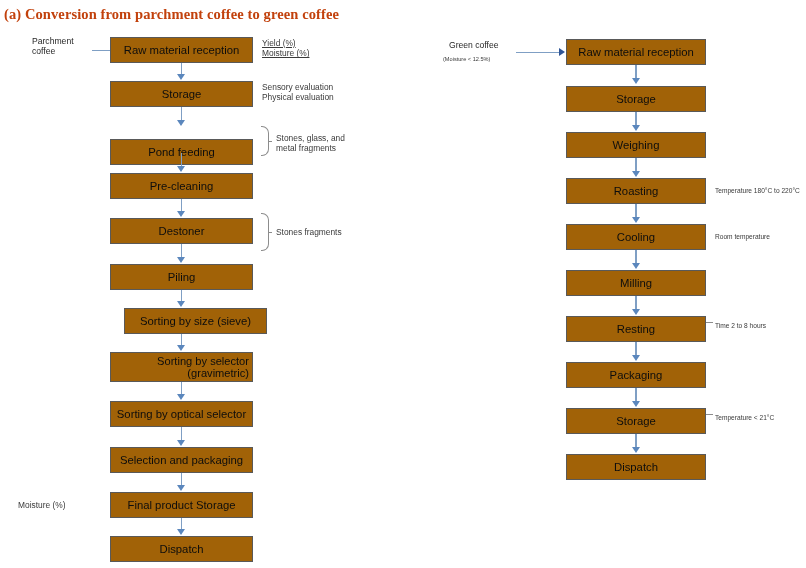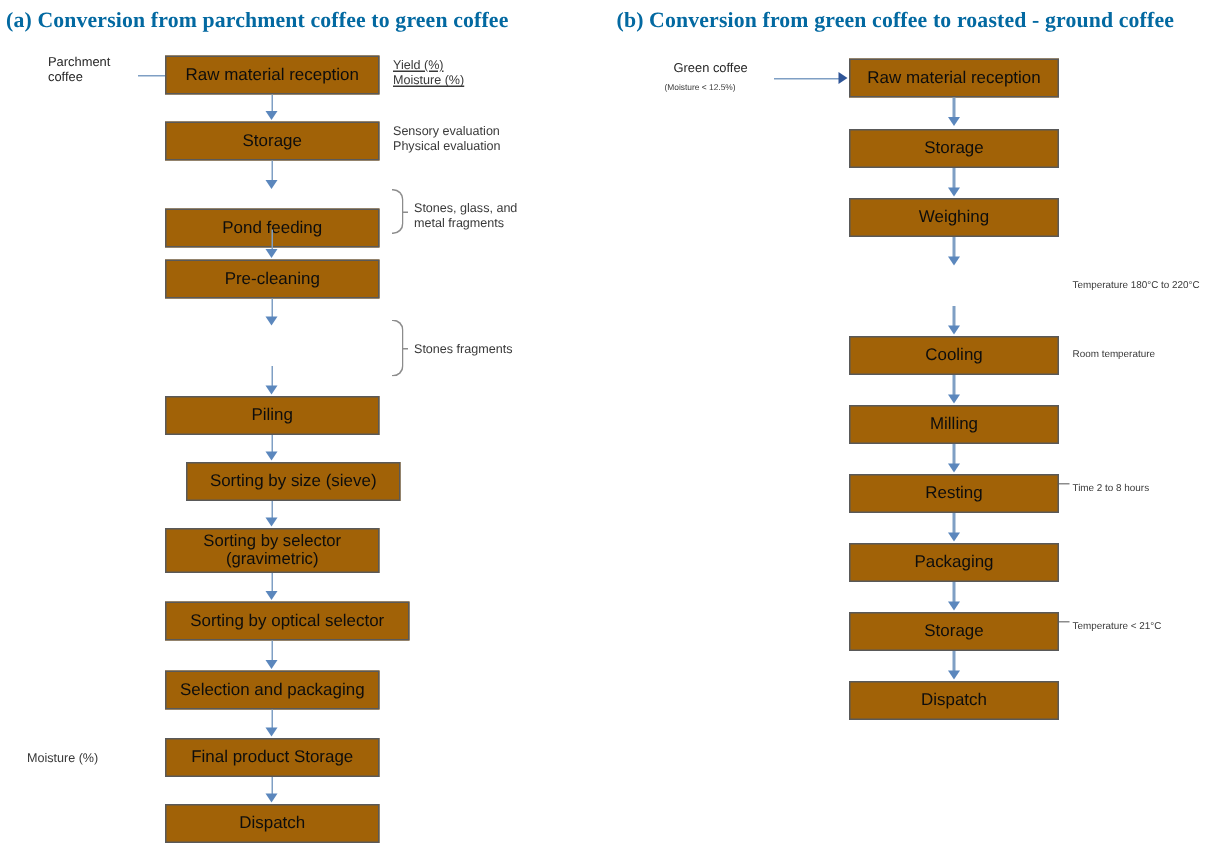--- a/index.html
+++ b/index.html
@@ -25,41 +25,41 @@
   #panel-b { left: 403px; width: 403px; }
 
   .panel-title {
     position: absolute;
     top: 6px;
     font-family: "Liberation Serif", serif;
     font-weight: bold;
     font-size: 14.5px;
     letter-spacing: 0.1px;
     white-space: nowrap;
-    color: #0369a1;
+    color: #c2410c;
   }
   #panel-a .panel-title { left: 4px; }
   #panel-b .panel-title { left: 8px; }
 
   
   .box {
     position: absolute;
     box-sizing: border-box;
     border: 1.2px solid #595959;
     background: #a16207;
     display: flex;
     align-items: center;
     justify-content: center;
     text-align: center;
     font-size: 11.3px;
     line-height: 12.5px;
     color: #0d0d0d;
     padding: 0 3px;
   }
-  .box.two-line { font-size: 11.1px; line-height: 12.2px; }
+  .box.two-line { font-size: 11.1px; line-height: 12.2px; text-align: right; }
 
   
   .arrow-v {
     position: absolute;
     width: 1.4px;
     background: #7f9fc4;
   }
   .arrow-head-down {
     position: absolute;
     width: 0; height: 0;
@@ -133,25 +133,26 @@
 
   <div class="annot inlet" style="left:32px; top:36px;">Parchment
 coffee</div>
   <div class="arrow-h" style="left:92px; top:49.5px; width:22px;"></div>
   <div class="arrow-head-right" style="left:113px; top:46px;"></div>
 
   <div class="box" style="left:110px; top:37px; width:143px; height:26px;">Raw material reception</div>
   <div class="box" style="left:110px; top:81px; width:143px; height:26px;">Storage</div>
   <div class="box" style="left:110px; top:139px; width:143px; height:26px;">Pond feeding</div>
   <div class="box" style="left:110px; top:173px; width:143px; height:26px;">Pre-cleaning</div>
+  <div class="box" style="left:110px; top:218px; width:143px; height:26px;">Destoner</div>
   <div class="box" style="left:110px; top:264px; width:143px; height:26px;">Piling</div>
   <div class="box" style="left:124px; top:308px; width:143px; height:26px;">Sorting by size (sieve)</div>
   <div class="box two-line" style="left:110px; top:352px; width:143px; height:30px;">Sorting by selector
 (gravimetric)</div>
-  <div class="box" style="left:110px; top:401px; width:163px; height:26px;">Sorting by optical selector</div>
+  <div class="box" style="left:110px; top:401px; width:143px; height:26px;">Sorting by optical selector</div>
   <div class="box" style="left:110px; top:447px; width:143px; height:26px;">Selection and packaging</div>
   <div class="box" style="left:110px; top:492px; width:143px; height:26px;">Final product Storage</div>
   <div class="box" style="left:110px; top:536px; width:143px; height:26px;">Dispatch</div>
 
   <div class="arrow-v" style="left:180.8px; top:63px; height:12px;"></div>
   <div class="arrow-head-down" style="left:177.3px; top:74px;"></div>
   <div class="arrow-v" style="left:180.8px; top:107px; height:14px;"></div>
   <div class="arrow-head-down" style="left:177.3px; top:120px;"></div>
   <div class="arrow-v" style="left:180.8px; top:153px; height:14px;"></div>
   <div class="arrow-head-down" style="left:177.3px; top:166px;"></div>
@@ -181,30 +182,30 @@
   <div class="annot" style="left:276px; top:133px;">Stones, glass, and
 metal fragments</div>
 
   <div class="brace" style="left:261px; top:213px; height:38px;"></div>
   <div class="annot" style="left:276px; top:227px;">Stones fragments</div>
 
   <div class="annot" style="left:18px; top:500px;">Moisture (%)</div>
 </div>
 
 <div class="panel" id="panel-b">
-  <div class="panel-title">(b) Conversion from green coffee to roasted - ground coffee</div>
 
   <div class="annot inlet" style="left:46px; top:40px;">Green coffee</div>
   <div class="annot sub" style="left:40px; top:56px;">(Moisture &lt; 12.5%)</div>
   <div class="arrow-h" style="left:113px; top:51.5px; width:46px;"></div>
   <div class="arrow-head-right" style="left:156px; top:48px;"></div>
 
   <div class="box" style="left:163px; top:39px; width:140px; height:26px;">Raw material reception</div>
   <div class="box" style="left:163px; top:86px; width:140px; height:26px;">Storage</div>
   <div class="box" style="left:163px; top:132px; width:140px; height:26px;">Weighing</div>
+  <div class="box" style="left:163px; top:178px; width:140px; height:26px;">Roasting</div>
   <div class="box" style="left:163px; top:224px; width:140px; height:26px;">Cooling</div>
   <div class="box" style="left:163px; top:316px; width:140px; height:26px;">Resting</div>
   <div class="box" style="left:163px; top:270px; width:140px; height:26px;">Milling</div>
   <div class="box" style="left:163px; top:362px; width:140px; height:26px;">Packaging</div>
   <div class="box" style="left:163px; top:408px; width:140px; height:26px;">Storage</div>
   <div class="box" style="left:163px; top:454px; width:140px; height:26px;">Dispatch</div>
 
   <div class="arrow-v" style="left:232.3px; top:65px; height:14px;"></div>
   <div class="arrow-head-down" style="left:228.8px; top:78px;"></div>
   <div class="arrow-v" style="left:232.3px; top:112px; height:14px;"></div>

